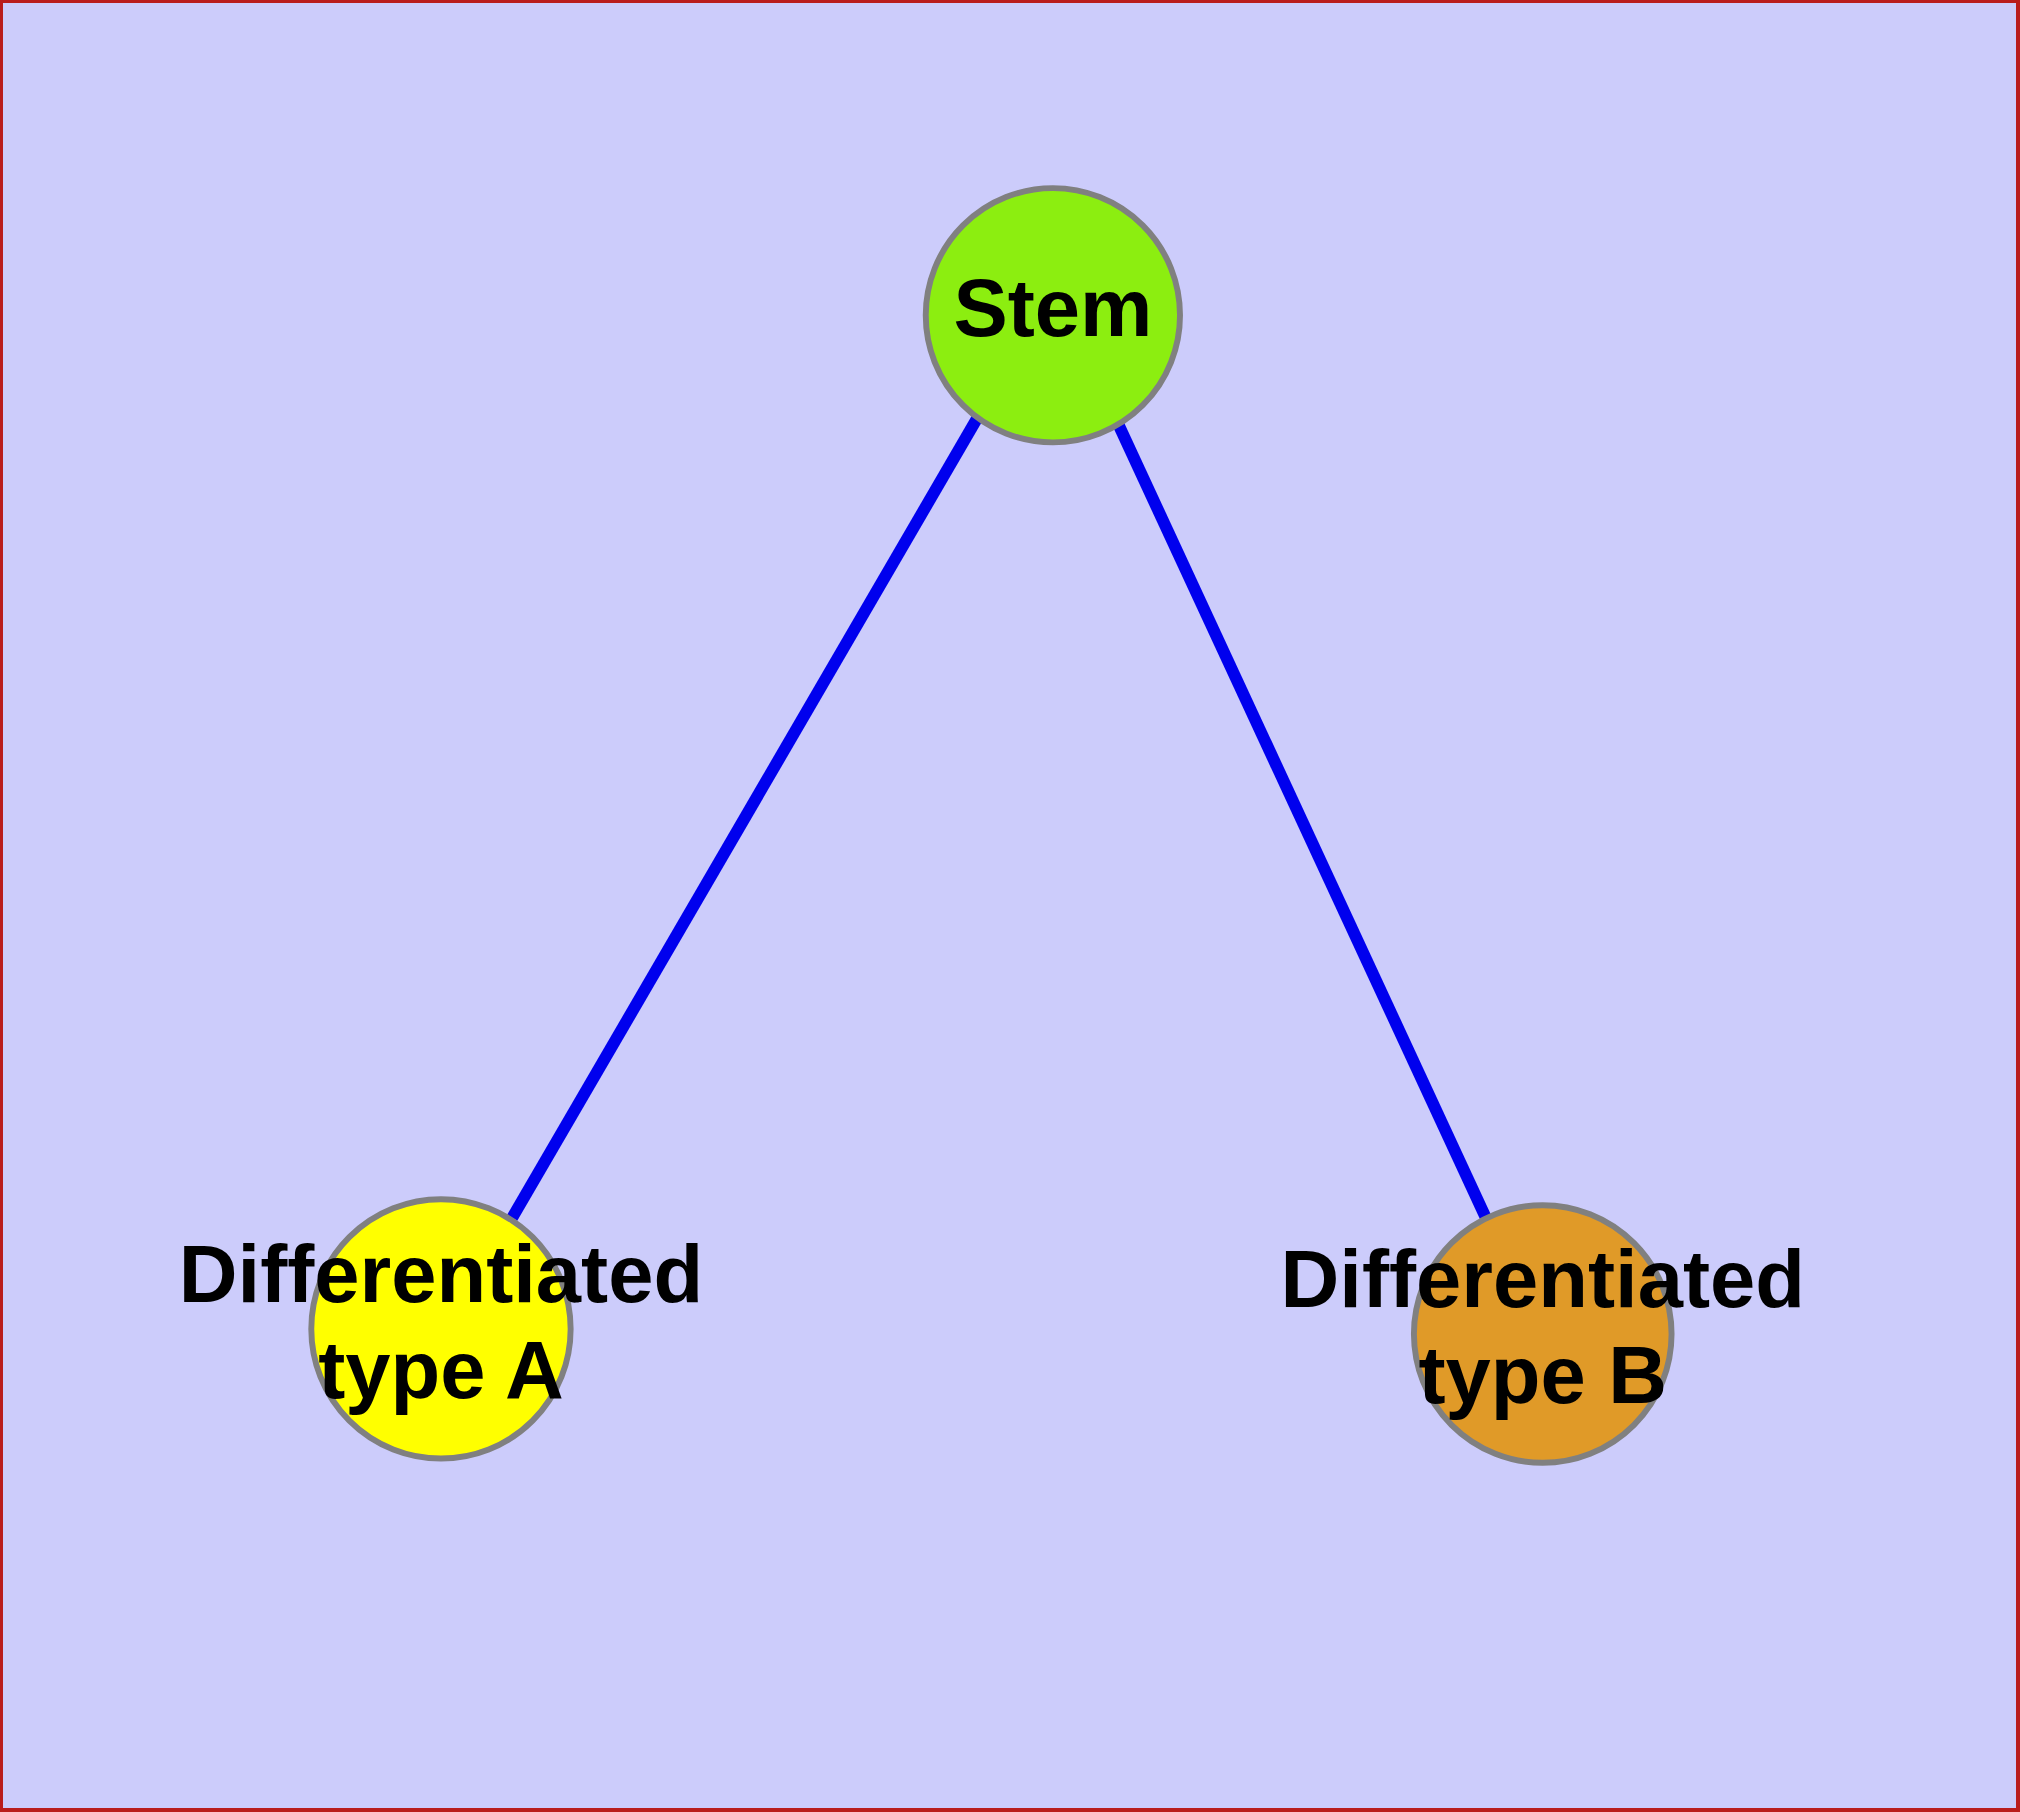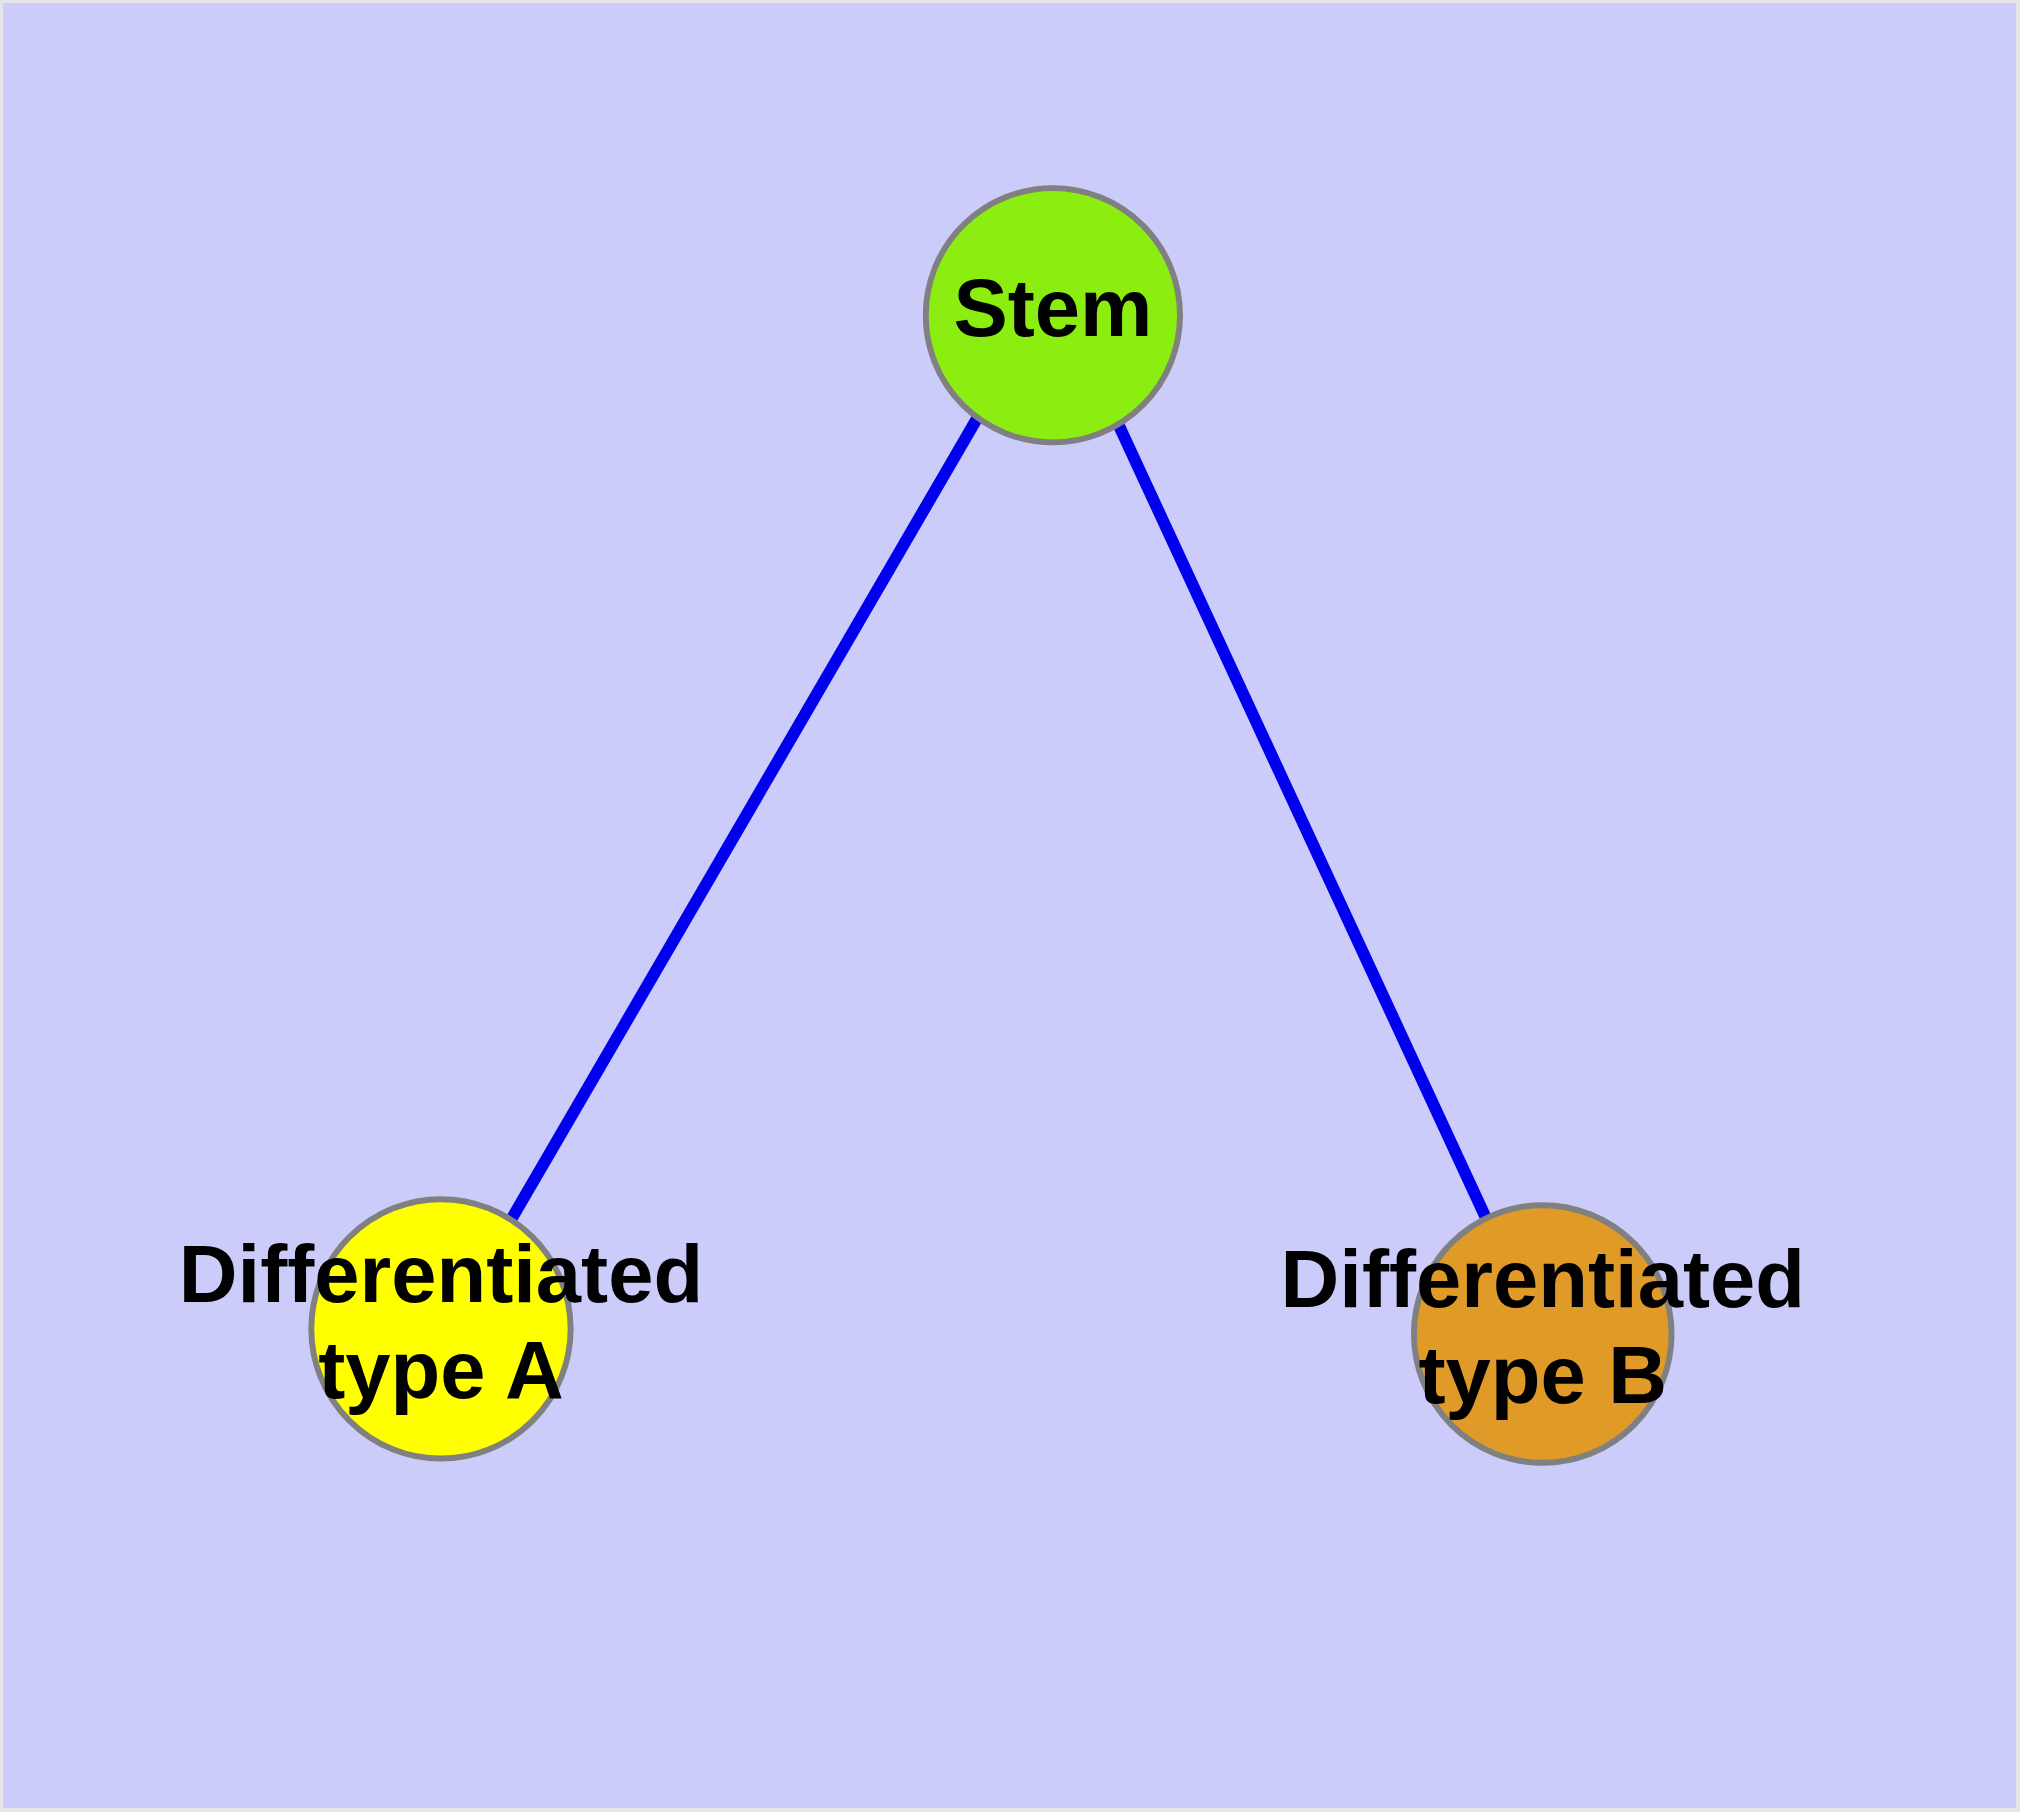--- a/index.html
+++ b/index.html
@@ -48,21 +48,21 @@
     font-size: 96px;
     fill: #000000;
     text-anchor: middle;
     dominant-baseline: middle;
     white-space: pre;
   }
 </style>
 </head>
 <body>
 
-<div id="canvas" style="width: 2021px; height: 1812px; background: #e5e5e5;">
+<div id="canvas" style="width: 2021px; height: 1812px; background: #b91c1c;">
 
   <div id="plot-area" style="background: rgb(204, 204, 251);"></div>
 
   <svg id="graph-svg" viewBox="0 0 2384 2138">
 
     <g>
       <line class="edge-line" x1="1153" y1="493" x2="604" y2="1437" stroke="#0000ee" stroke-width="14"></line>
       <line class="edge-line" x1="1318" y1="498" x2="1753" y2="1437" stroke="#0000ee" stroke-width="14"></line>
     </g>
 

